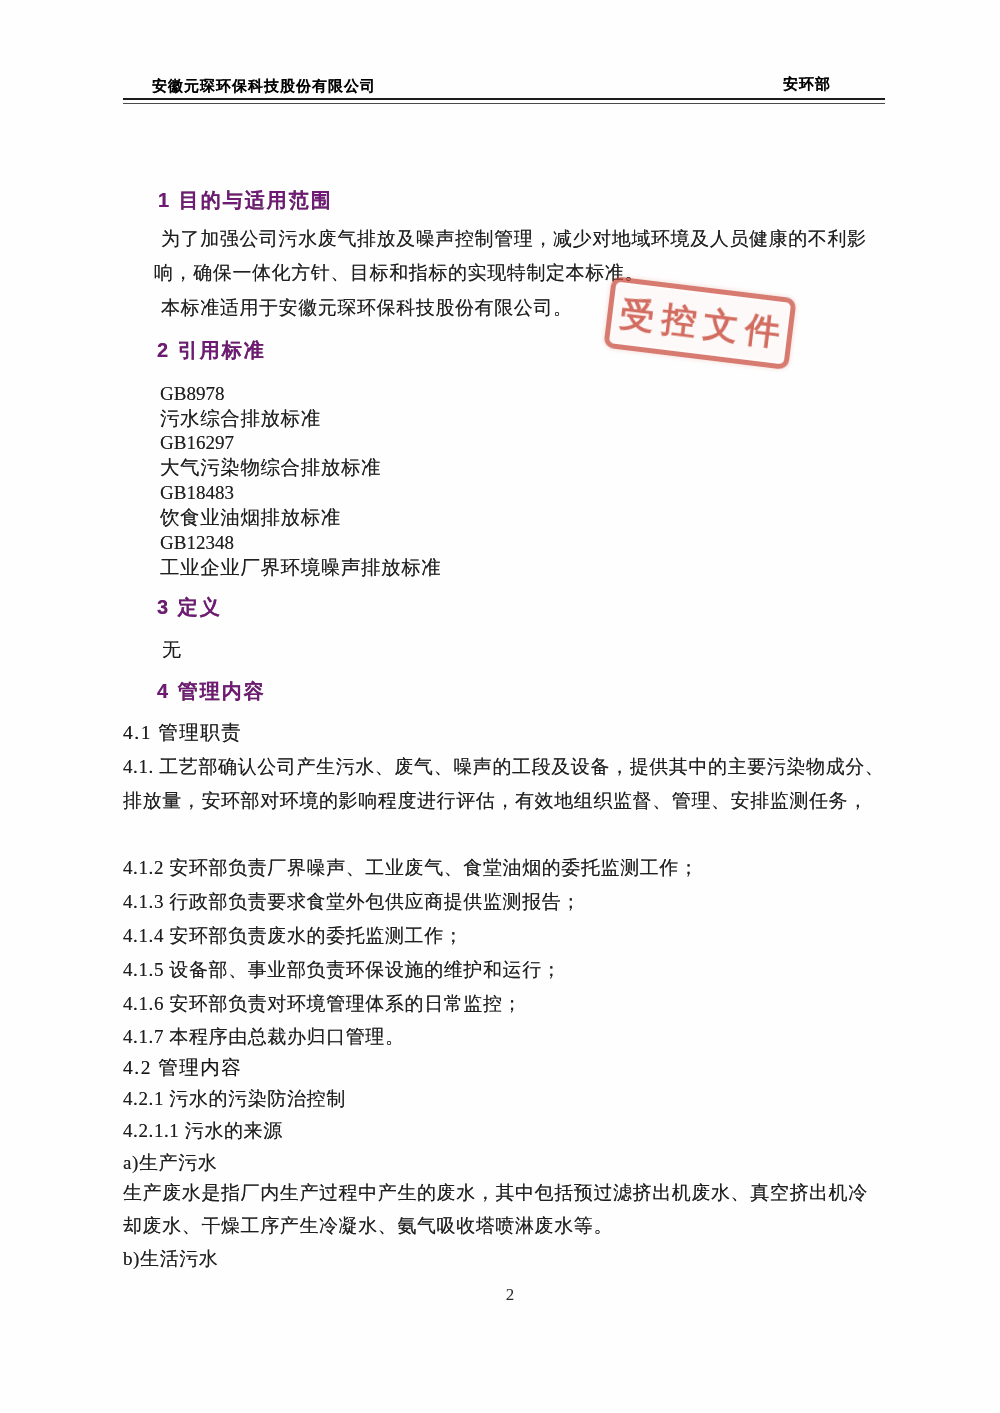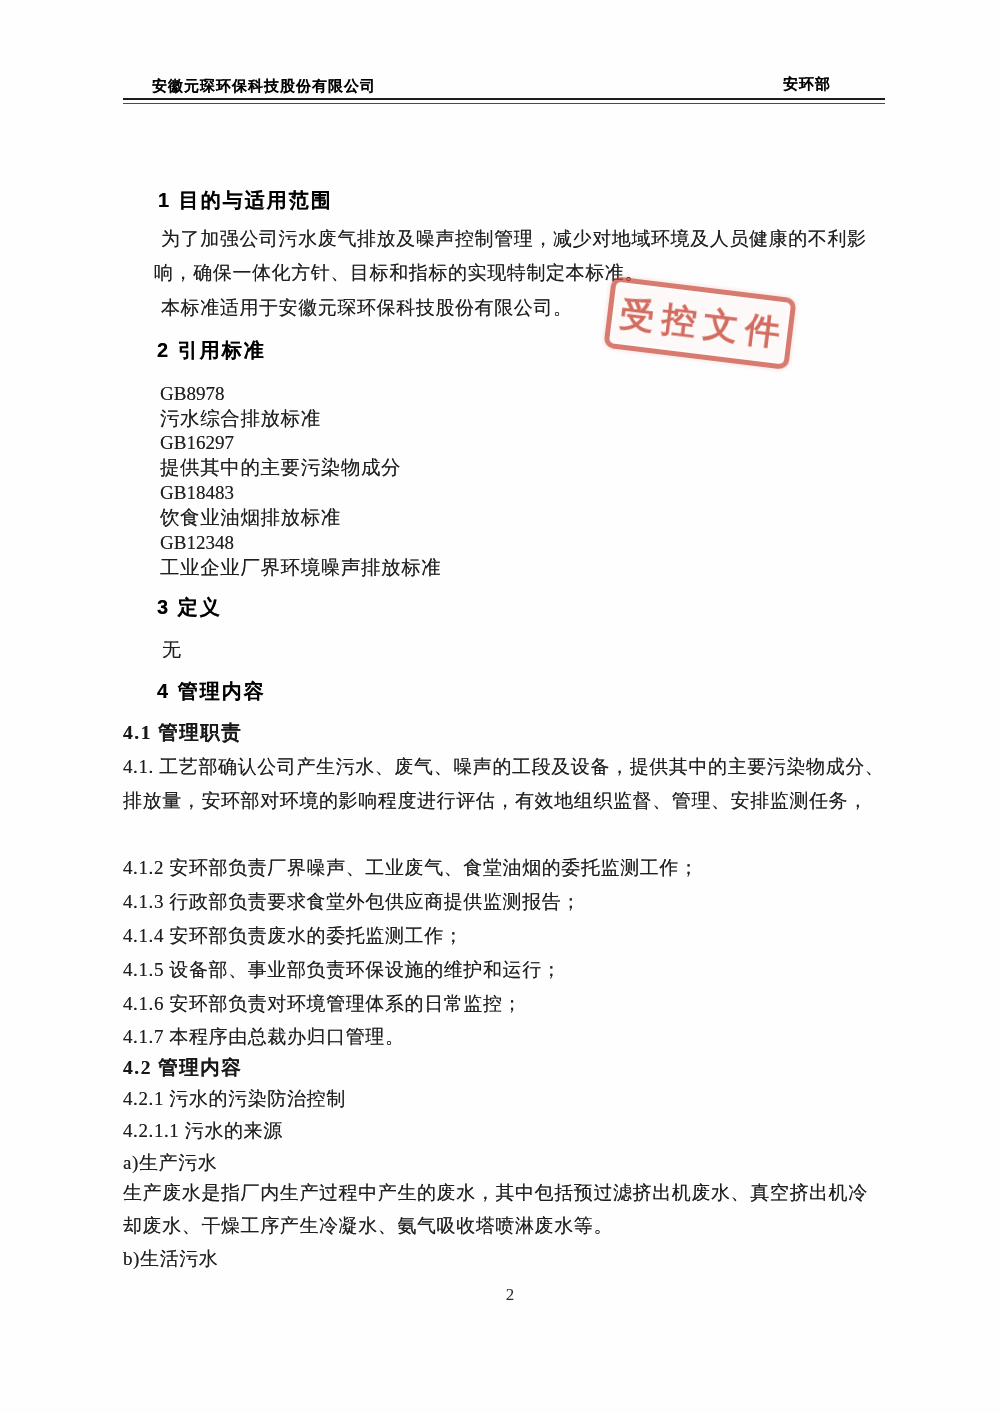--- a/index.html
+++ b/index.html
@@ -25,24 +25,24 @@
     position:absolute;
     left:123px; top:98px; width:762px; height:3px;
     border-top:2.5px solid #1c1c1c;
     border-bottom:1.5px solid #4a4a4a;
   }
   .h-main{
     font-family:"Liberation Sans", sans-serif;
     font-weight:bold;
     font-size:20px;
     letter-spacing:2px;
-    color:#000000;
+    color:#701a75;
   }
   .h-sub{
-    font-weight:bold;
+    font-weight:normal;
     font-size:19.5px;
     letter-spacing:1.5px;
     color:#181818;
   }
   .body-t{
     font-size:19px;
     letter-spacing:0.6px;
   }
   .gb-row{display:flex;font-size:19.5px;letter-spacing:0.6px;flex-direction:column;}
   .gb-code{width:88px;font-size:19px;letter-spacing:0;}
@@ -87,21 +87,21 @@
   </div>
 
   <div class="abs h-main soft" style="left:157px;top:337px;">2 引用标准</div>
 
   <div class="abs gb-row soft" style="left:160px;top:383px;">
     <span class="gb-code">GB8978</span>
     <span>污水综合排放标准</span>
   </div>
   <div class="abs gb-row soft" style="left:160px;top:432px;">
     <span class="gb-code">GB16297</span>
-    <span>提供其中的主要污染物成分</span>
+    <span>大气污染物综合排放标准</span>
   </div>
   <div class="abs gb-row soft" style="left:160px;top:482px;">
     <span class="gb-code">GB18483</span>
     <span>饮食业油烟排放标准</span>
   </div>
   <div class="abs gb-row soft" style="left:160px;top:532px;">
     <span class="gb-code">GB12348</span>
     <span>工业企业厂界环境噪声排放标准</span>
   </div>
 

